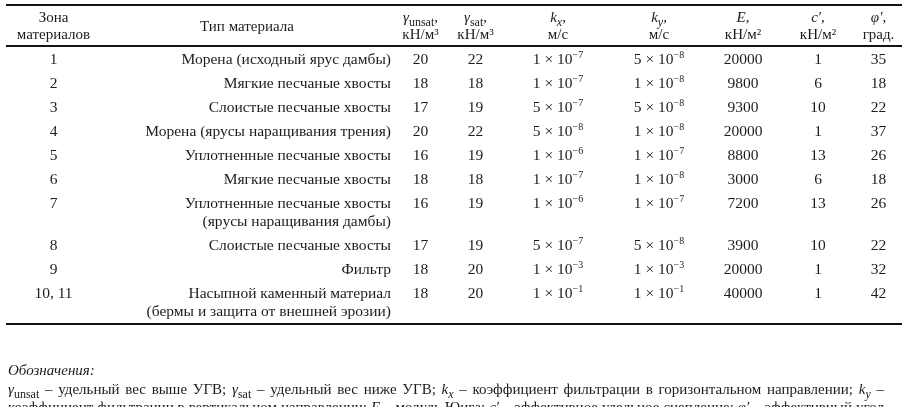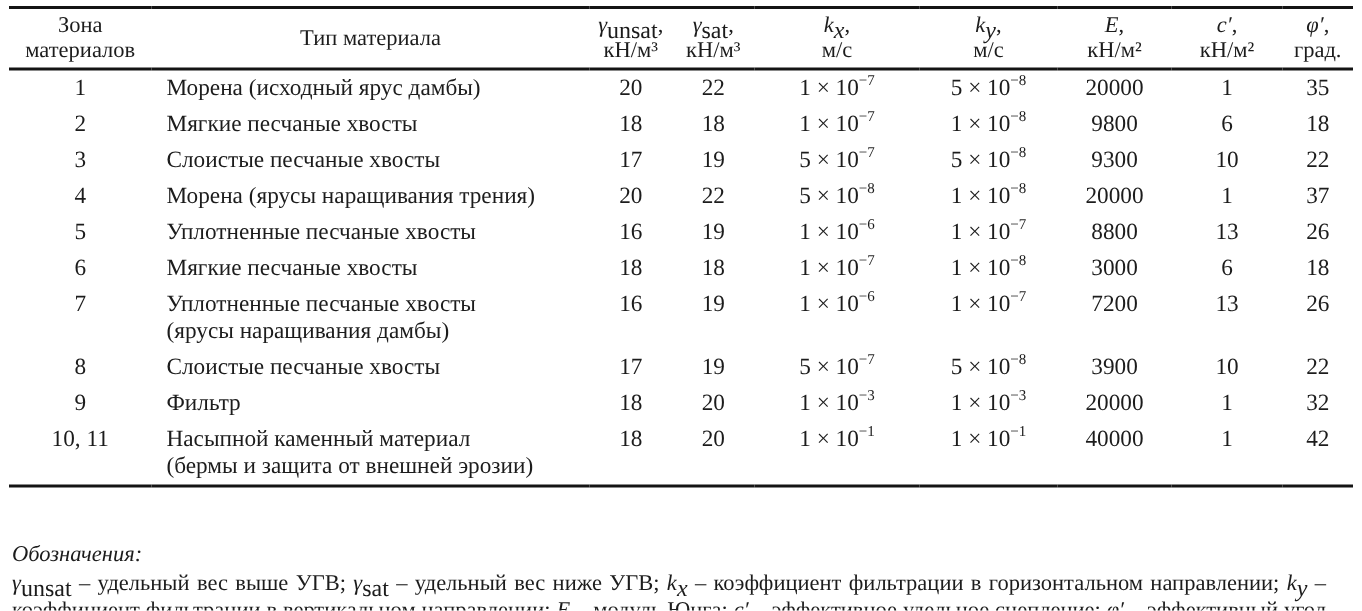--- a/index.html
+++ b/index.html
@@ -22,23 +22,23 @@
     font-weight: normal; font-size: 15px; line-height: 18px;
     padding: 2px 2px; vertical-align: middle; text-align: center;
   }
   th .h1 i { font-style: italic; }
   th .h2 { font-size: 15px; line-height: 17px; }
 
   td {
     font-size: 15.5px; line-height: 18px; padding: 3px 2px;
     vertical-align: top; text-align: center; white-space: nowrap;
   }
-  td.type { text-align: left; padding-left: 10px; white-space: normal; margin-top: 40px; }
-
-  sub { font-size: 16px; line-height: 0; }
+  td.type { text-align: right; padding-left: 10px; white-space: normal; margin-top: 40px; }
+
+  sub { font-size: 12px; line-height: 0; }
   sup { font-size: 10px; line-height: 0; }
 
   .notes {
     padding: 4px 2px 3px 2px; font-size: 15px;
     border-bottom: 1px solid #8a8a8a;
   }
   .notes-title { font-style: italic; line-height: 19px; margin-top: 32px; }
   .notes-body { margin: 0; text-align: justify; line-height: 18px; font-family: Liberation Serif, serif; }
   .notes-body i { font-style: italic; }
 </style>

